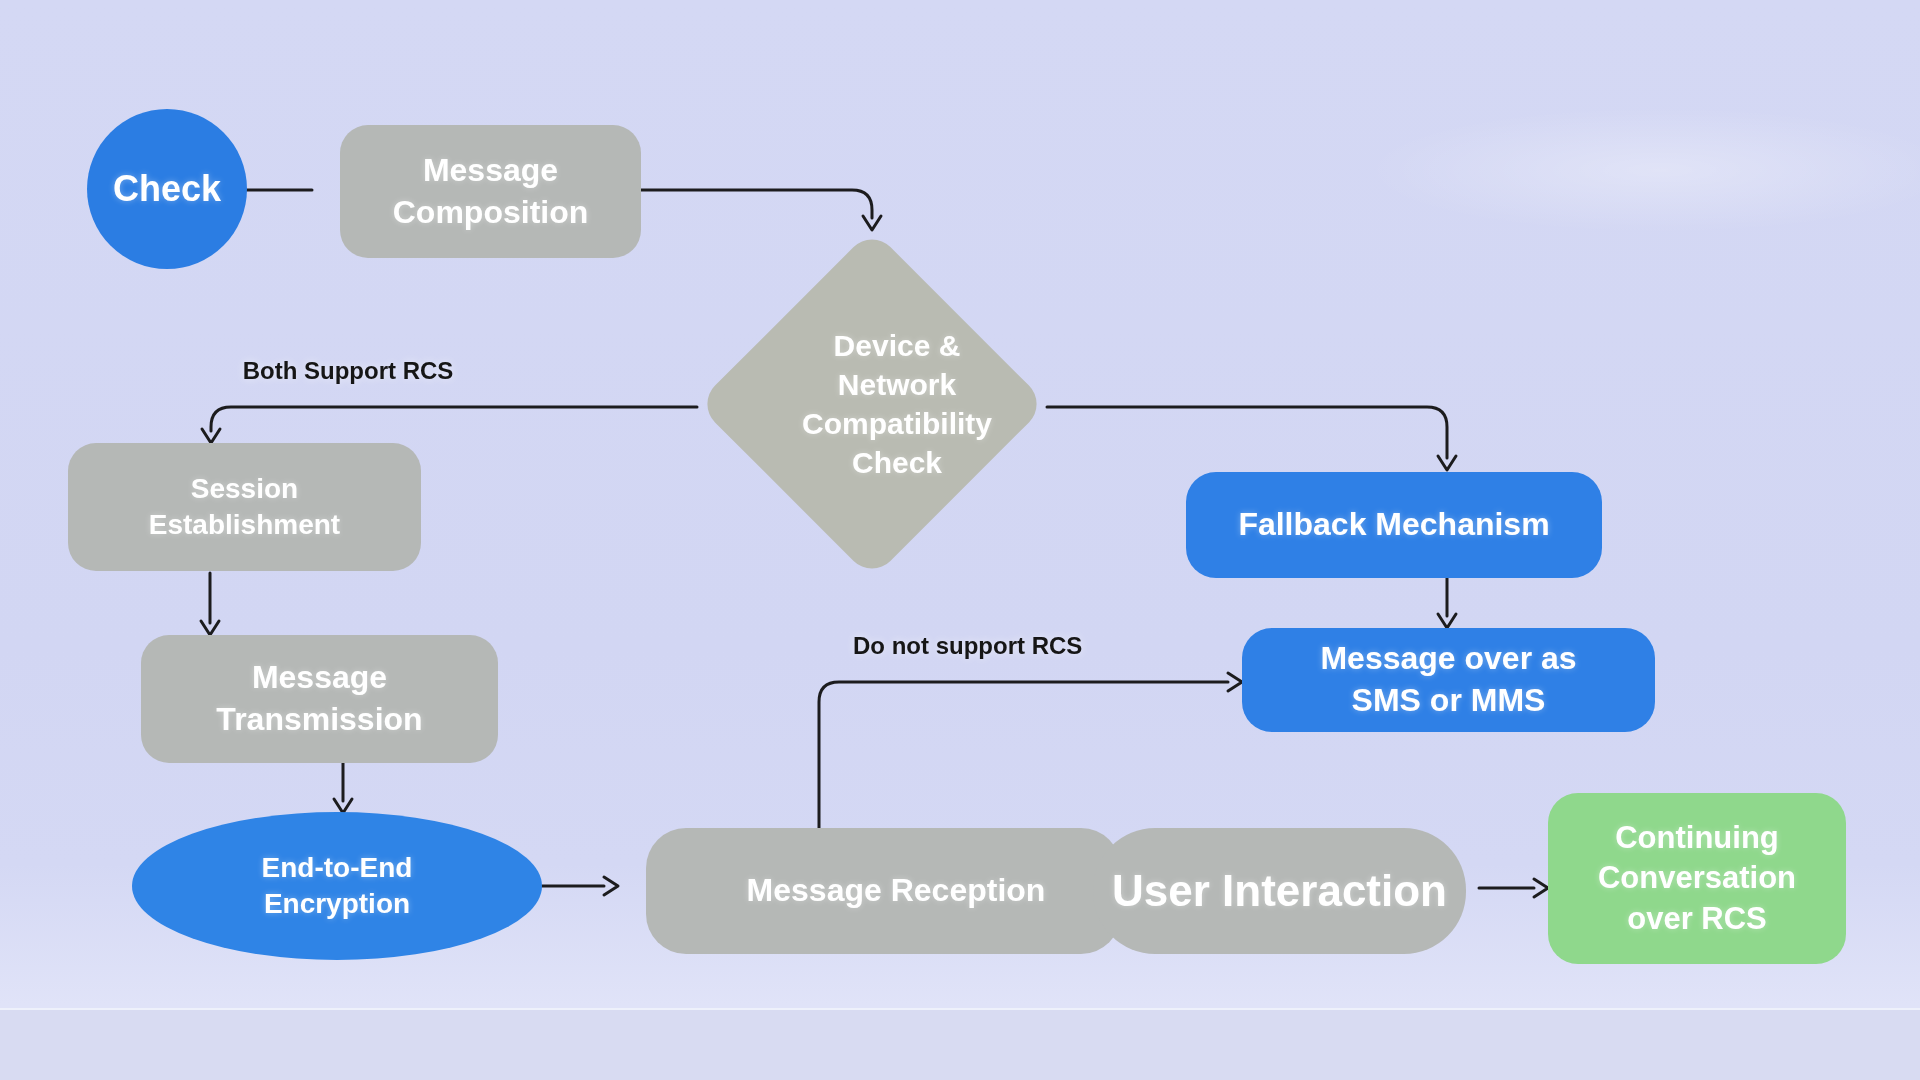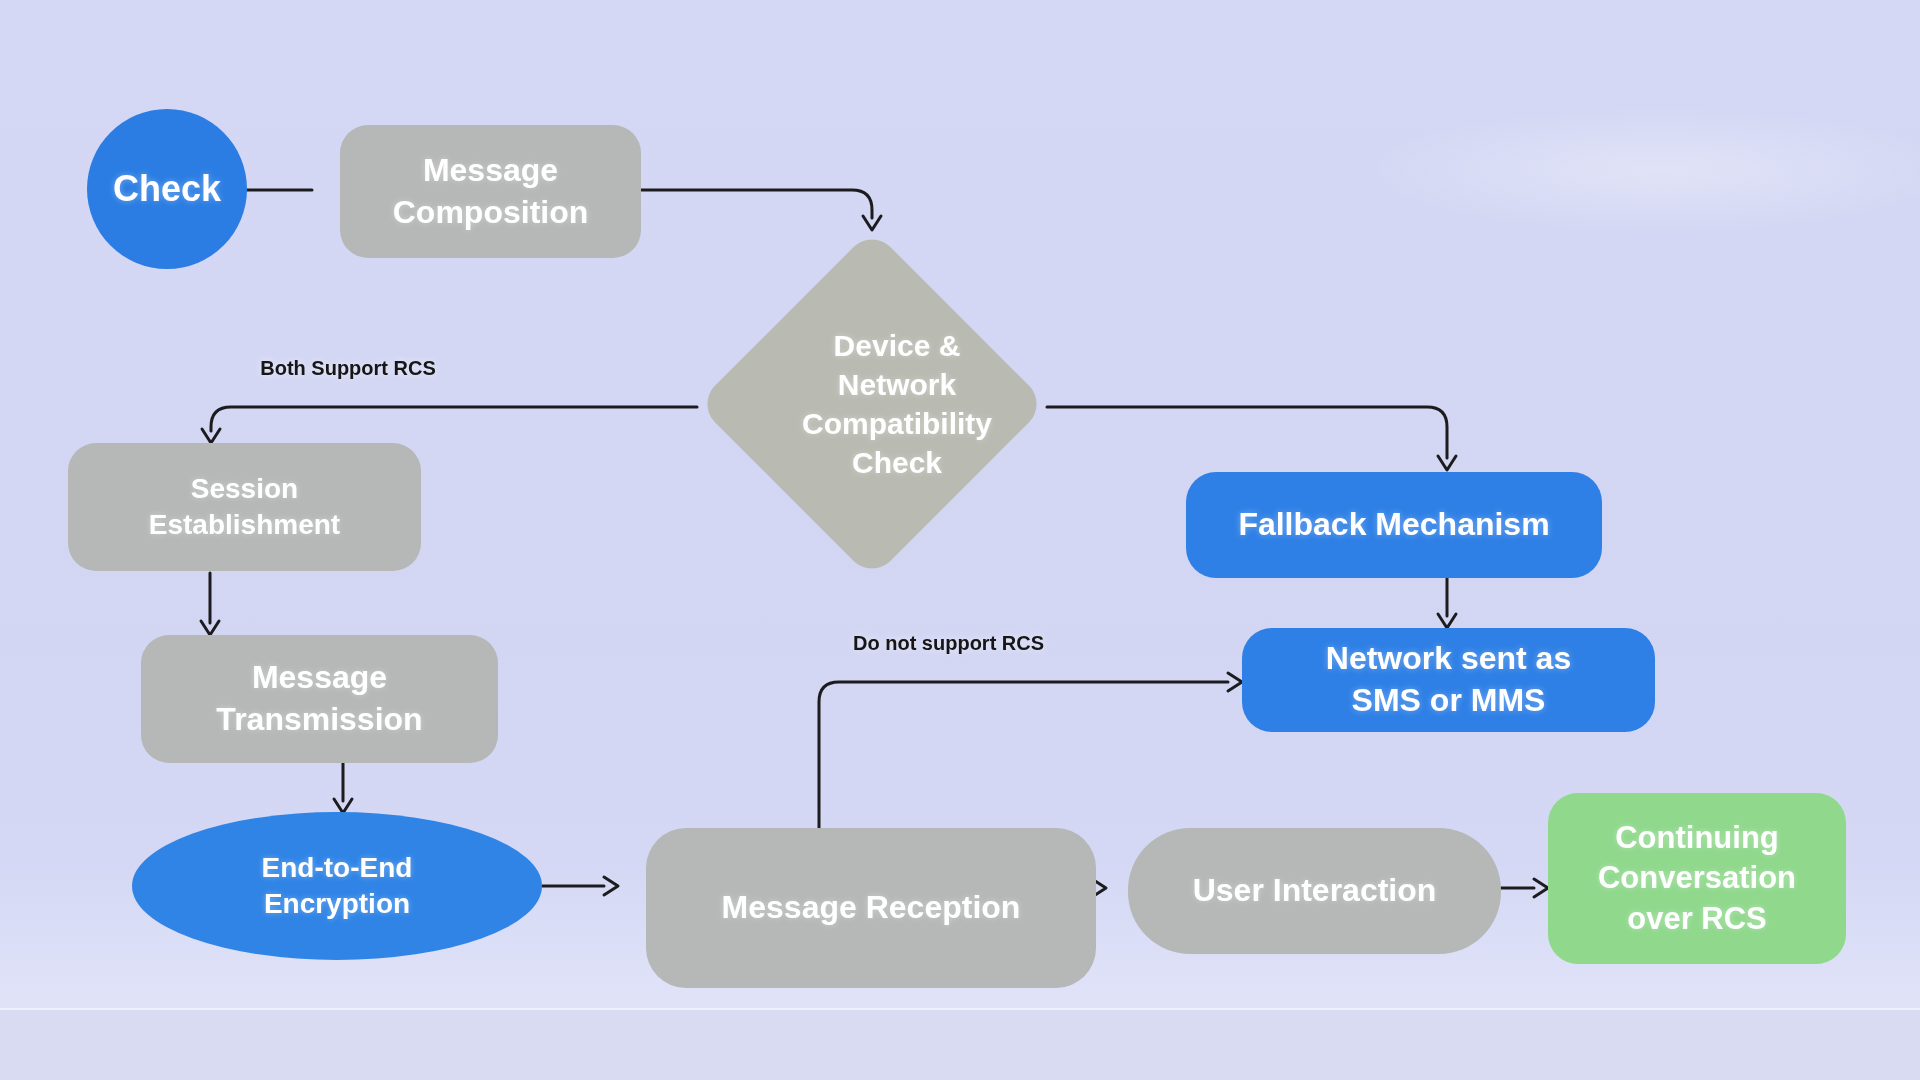--- a/index.html
+++ b/index.html
@@ -42,27 +42,27 @@
   }
   .node.diamond-label{
     left:722px;top:318px;width:350px;height:172px;background:transparent;font-size:30px;
   }
   .node.session{left:40px;top:443px;width:353px;height:128px;font-size:28px;}
   .node.transmission{left:113px;top:635px;width:357px;height:128px;font-size:32px;}
   .node.encryption{
     left:132px;top:812px;width:410px;height:148px;border-radius:50%;
     background:#2f84e6;font-size:28px;
   }
-  .node.reception{left:618px;top:828px;width:450px;height:160px;border-radius:40px;font-size:32px;}
-  .node.interaction{left:1100px;top:828px;width:373px;height:126px;border-radius:62px;font-size:32px;}
+  .node.reception{left:618px;top:828px;width:450px;height:126px;border-radius:40px;font-size:32px;padding-left:25px;}
+  .node.interaction{left:1065px;top:828px;width:373px;height:126px;border-radius:62px;font-size:44px;}
   .node.fallback{left:1186px;top:472px;width:416px;height:106px;border-radius:30px;font-size:32px;}
   .node.sms{left:1242px;top:628px;width:413px;height:104px;border-radius:30px;font-size:32px;}
   .node.continuing{left:1548px;top:793px;width:298px;height:171px;border-radius:30px;font-size:31px;text-align:center;}
   .edge-label{
-    position:absolute;color:#161616;font-weight:bold;font-size:20px;
+    position:absolute;color:#161616;font-weight:bold;font-size:24px;
     text-shadow:0 0 8px rgba(255,255,255,0.6);white-space:nowrap;
   }
   .edge-label.both{left:178px;top:357px;width:340px;text-align:center;}
   .edge-label.nosupport{left:853px;top:632px;width:365px;text-align:left;}
 </style>
 </head>
 <body>
 
 <div class="stage">
 
@@ -148,20 +148,20 @@
 Encryption</div>
 
   <div class="edge-label nosupport">Do not support RCS</div>
 
   <div class="node reception gray">Message Reception</div>
 
   <div class="node interaction gray">User Interaction</div>
 
   <div class="node fallback blue">Fallback Mechanism</div>
 
-  <div class="node sms blue">Network sent as
+  <div class="node sms blue">Message over as
 SMS or MMS</div>
 
   <div class="node continuing green">Continuing
 Conversation
 over RCS</div>
 
 </div>
 
 </body></html>

